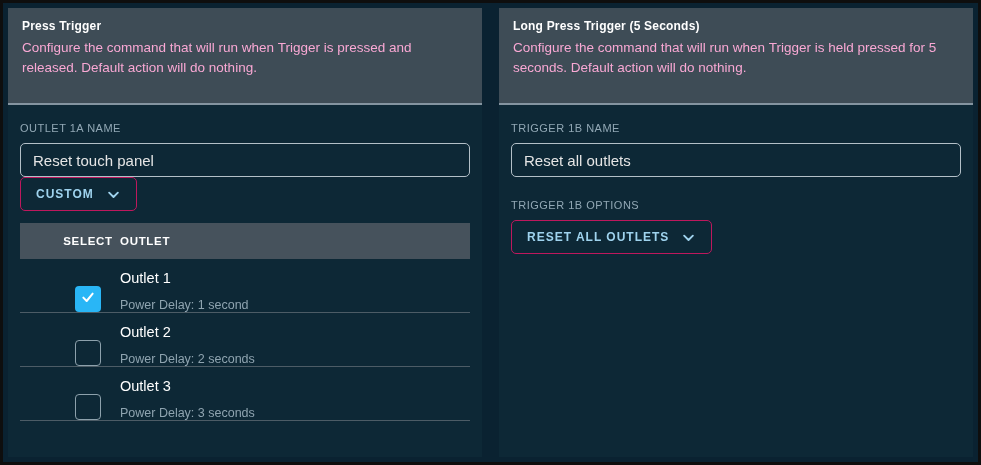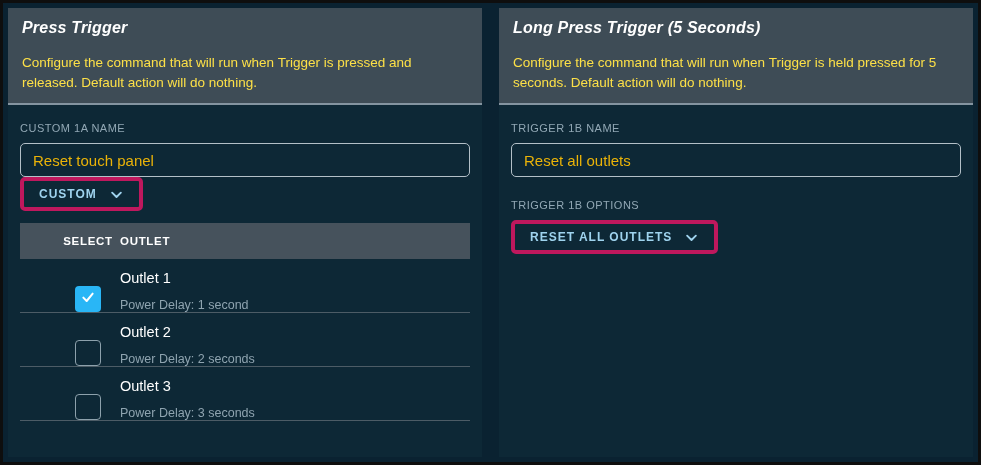--- a/index.html
+++ b/index.html
@@ -21,59 +21,58 @@
   }
   .panel-header {
     background: #3e4c56;
     border-bottom: 2px solid #8494a0;
     height: 97px;
     padding: 11px 14px 0 14px;
     flex: 0 0 auto;
   }
   .panel-title {
     color: #ffffff;
-    font-size: 16px;
+    font-size: 12px;
     font-weight: bold;
     letter-spacing: 0.2px;
-    margin-bottom: 16px;
-    font-style: italic;
+    margin-bottom: 5px;
   }
   .panel-desc {
-    color: #fde047;
+    color: #f9a8d4;
     font-size: 13.5px;
     line-height: 1.5;
   }
   .panel-body { padding: 10px 12px 0 12px; flex: 1 1 auto; }
   .field-label {
     color: #92a8b5;
     font-size: 11px;
     letter-spacing: 0.5px;
     margin: 7px 0 9px 0;
   }
   .field-label.second { margin-top: 22px; }
   .text-input {
     width: 100%;
     height: 34px;
     background: transparent;
     border: 1px solid #b3c0c8;
     border-radius: 5px;
-    color: #eab308;
+    color: #e5e5e5;
     font-family: "Liberation Sans", "DejaVu Sans", sans-serif;
     font-size: 15px;
     padding: 0 12px;
     outline: none;
   }
   .dropdown {
     display: inline-flex;
     align-items: center;
     gap: 12px;
     height: 34px;
     padding: 0 15px;
     background: transparent;
-    border: 4px solid #be185d;
+    border: 1px solid #be185d;
     border-radius: 5px;
     color: #9fd3ee;
     font-family: "Liberation Sans", "DejaVu Sans", sans-serif;
     font-size: 12px;
     font-weight: bold;
     letter-spacing: 1px;
     cursor: pointer;
   }
   .dropdown svg { display: block; }
   .outlet-table { margin-top: 12px; }
@@ -142,21 +141,21 @@
 </style>
 </head>
 <body>
 
 <section class="panel">
   <header class="panel-header">
     <div class="panel-title">Press Trigger</div>
     <div class="panel-desc">Configure the command that will run when Trigger is pressed and released. Default action will do nothing.</div>
   </header>
   <div class="panel-body">
-    <div class="field-label">CUSTOM 1A NAME</div>
+    <div class="field-label">OUTLET 1A NAME</div>
     <input class="text-input" type="text" value="Reset touch panel" style="">
     <button class="dropdown">
       <span>CUSTOM</span>
       <span>
         <svg width="15" height="15" viewBox="0 0 24 24" fill="none" stroke="#9fd3ee" stroke-width="3" stroke-linecap="round" stroke-linejoin="round">
           <polyline points="5,9 12,16 19,9"></polyline>
         </svg>
       </span>
     </button>
 

